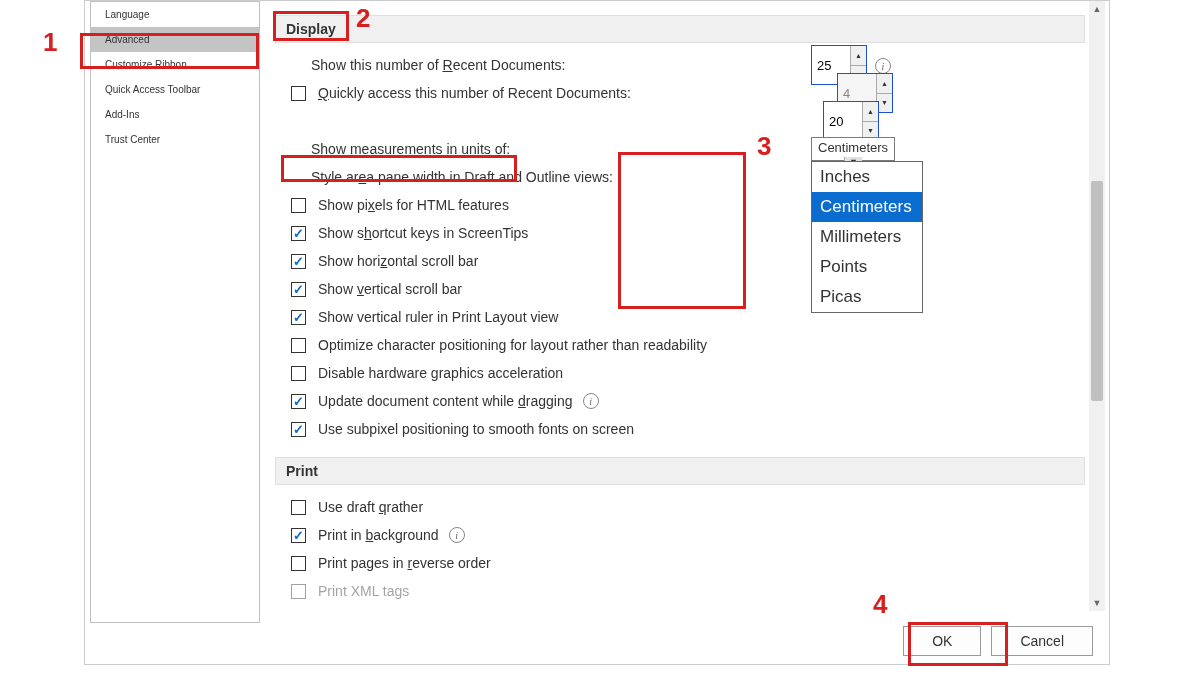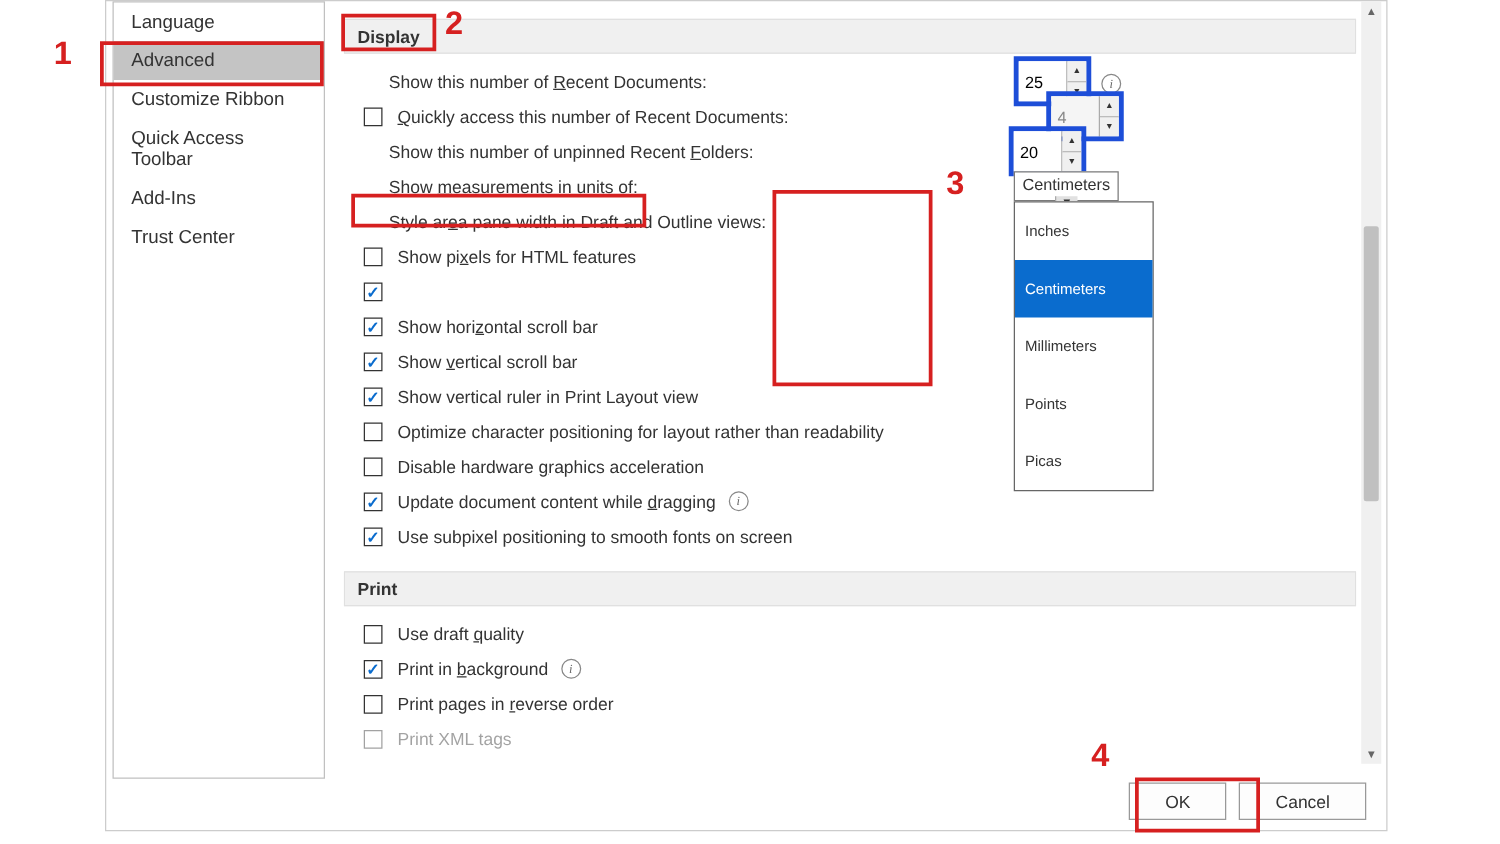--- a/index.html
+++ b/index.html
@@ -28,21 +28,21 @@
     top: 0;
     width: 170px;
     height: 622px;
     border: 1px solid #c0c0c0;
     background: #fff;
   }
   .sidebar-item {
     padding: 7px 14px;
     cursor: pointer;
     border-bottom: 0;
-    font-size: 15px;
+    font-size: 10px;
     color: #333;
   }
   .sidebar-item.selected {
     background: #c4c4c4;
   }
   .content {
     position: absolute;
     left: 190px;
     top: 0;
     right: 24px;
@@ -79,21 +79,21 @@
   }
   .cb.checked::after {
     content: "✓";
     color: #0a6cce;
     font-size: 13px;
     line-height: 1;
     font-weight: bold;
   }
   .spinner {
     display: inline-flex;
-    border: 4px solid #1d4ed8;
+    border: 1px solid #1d4ed8;
     height: 40px;
   }
   .spinner input {
     border: none;
     width: 38px;
     padding: 2px 5px;
     font-size: 13px;
     outline: none;
   }
   .spinner .btns {
@@ -153,22 +153,22 @@
   .dropdown-list {
     position: absolute;
     top: 23px;
     left: -1px;
     border: 1px solid #666;
     background: #fff;
     min-width: 112px;
     z-index: 10;
   }
   .dropdown-list div {
-    padding: 16px 8px;
-    font-size: 12px;
+    padding: 5px 8px;
+    font-size: 17px;
     cursor: pointer;
   }
   .dropdown-list div.sel {
     background: #0a6cce;
     color: #fff;
   }
   .underline { text-decoration: underline; }
   .footer-btns {
     position: absolute;
     bottom: 8px;
@@ -270,22 +270,21 @@
           <span class="btns">
               <div>▲</div>
               <div>▼</div>
             </span>
         </span>
       </span>
     </div>
 
     <div class="option-row">
       <span class="spacer-col" style="width:14px;"></span>
-      <label><span>Show this number of unpinned Recent </span><span class="underline">F</span><span>olders:</span></label>
-      <span style="position:absolute; left:532px;">
+      <span style="position:absolute; left:548px;">
         <span class="spinner">
           <input value="20" style="">
           <span class="btns">
               <div>▲</div>
               <div>▼</div>
             </span>
         </span>
       </span>
     </div>
 
@@ -312,20 +311,21 @@
       <label><span>Style ar</span><span class="underline">e</span><span>a pane width in Draft and Outline views:</span></label>
     </div>
 
     <div class="option-row">
       <span class="cb"></span>
       <label><span>Show pi</span><span class="underline">x</span><span>els for HTML features</span></label>
     </div>
 
     <div class="option-row">
       <span class="cb checked"></span>
+      <label><span>Show s</span><span class="underline">h</span><span>ortcut keys in ScreenTips</span></label>
     </div>
 
     <div class="option-row">
       <span class="cb checked"></span>
       <label><span>Show hori</span><span class="underline">z</span><span>ontal scroll bar</span></label>
     </div>
 
     <div class="option-row">
       <span class="cb checked"></span>
       <label><span>Show </span><span class="underline">v</span><span>ertical scroll bar</span></label>
@@ -354,21 +354,21 @@
 
     <div class="option-row">
       <span class="cb checked"></span>
       <label>Use subpixel positioning to smooth fonts on screen</label>
     </div>
 
     <div class="section-header" style="margin-top:14px;">Print</div>
 
     <div class="option-row">
       <span class="cb"></span>
-      <label><span>Use draft </span><span class="underline">q</span><span>uality</span></label>
+      <label><span>Use draft </span><span class="underline">q</span><span>rather</span></label>
     </div>
 
     <div class="option-row">
       <span class="cb checked"></span>
       <label><span>Print in </span><span class="underline">b</span><span>ackground</span></label>
       <span class="info-icon">i</span>
     </div>
 
     <div class="option-row">
       <span class="cb"></span>

